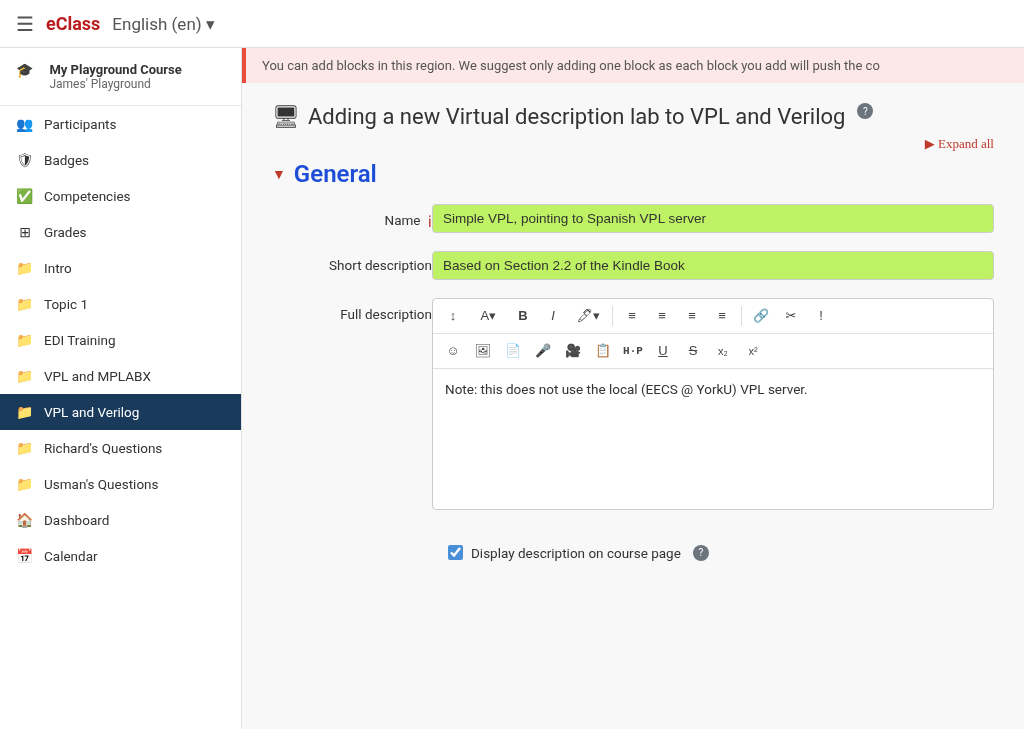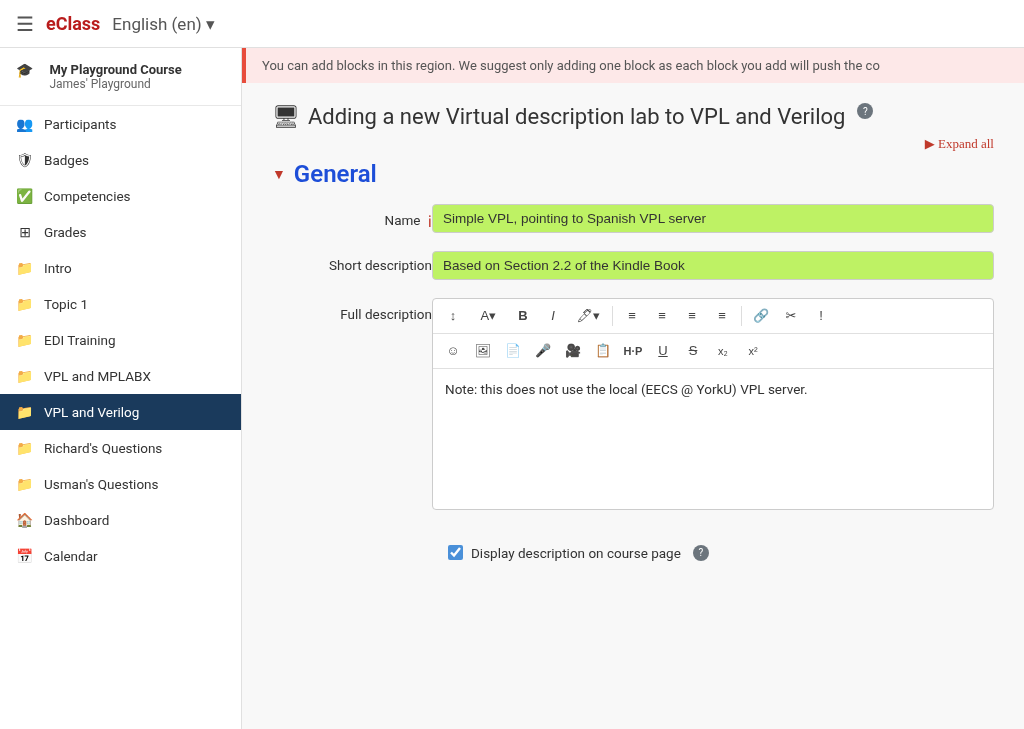--- a/index.html
+++ b/index.html
@@ -208,21 +208,21 @@
               <button class="rte-btn">✂</button>
               <button class="rte-btn">!</button>
             </div>
             <div class="rte-toolbar">
               <button class="rte-btn">☺</button>
               <button class="rte-btn">🖼</button>
               <button class="rte-btn">📄</button>
               <button class="rte-btn">🎤</button>
               <button class="rte-btn">🎥</button>
               <button class="rte-btn">📋</button>
-              <button class="rte-btn" style="font-size:11px;font-weight:600;">H·P</button>
+              <button class="rte-btn" style="font-size:11px;font-weight:600;font-family:Liberation Mono, monospace;">H·P</button>
               <button class="rte-btn">
                   <u>U</u>
                 </button>
               <button class="rte-btn">
                   <s>S</s>
                 </button>
               <button class="rte-btn" style="font-size:11px;">x₂</button>
               <button class="rte-btn" style="font-size:11px;">x²</button>
             </div>
             <div class="rte-content" contenteditable="true" style="">Note: this does not use the local (EECS @ YorkU) VPL server.</div>

